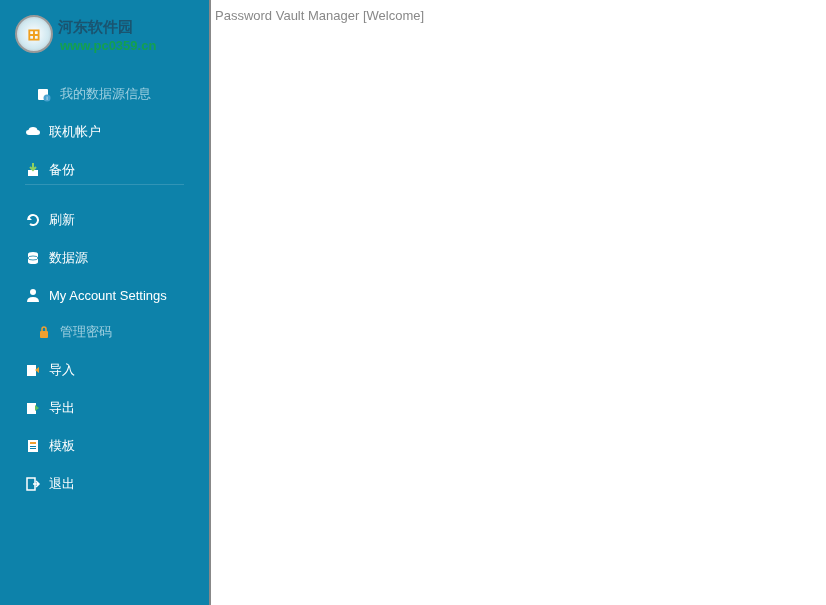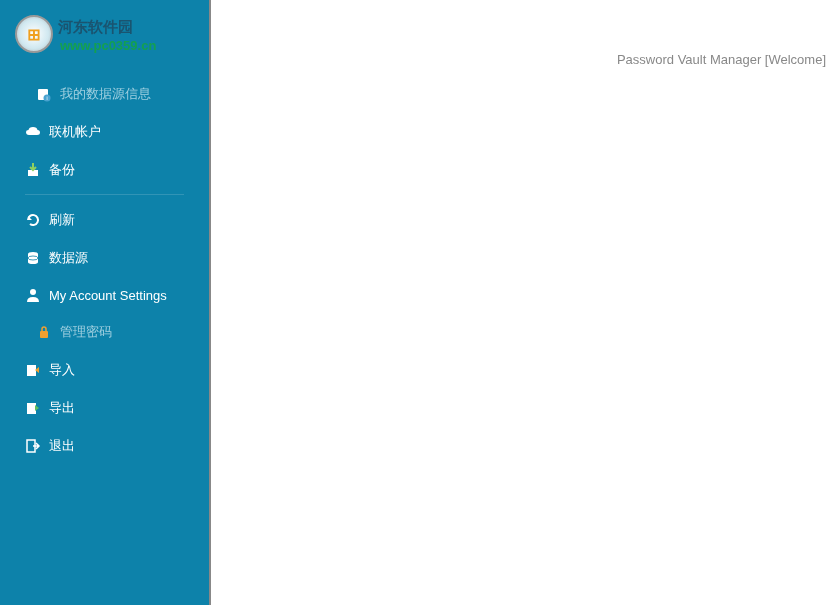--- a/index.html
+++ b/index.html
@@ -94,44 +94,43 @@
     }
     .menu-item .divider {
       position: absolute;
       bottom: 0;
       left: 25px;
       right: 25px;
       height: 1px;
       background: rgba(255,255,255,0.15);
     }
     .menu-item.with-divider {
-      padding-bottom: 16px;
-      margin-bottom: 6px;
+      padding-bottom: 6px;
+      margin-bottom: 16px;
     }
     .content {
       flex: 1;
       background: #ffffff;
       position: relative;
       height: 605px;
     }
     .content::before {
       content: '';
       position: absolute;
       left: 0;
       top: 0;
       width: 2px;
       height: 100%;
       background: #888;
     }
     .title-bar {
-      text-align: right;
-      padding: 8px 0;
+      text-align: left;
+      padding: 8px 6px;
       color: #888;
       font-size: 13px;
-      margin-top: 44px;
     }
     .arrow-overlay {
       position: absolute;
       pointer-events: none;
       z-index: 100;
     }
     
     svg {
       width: 16px;
       height: 16px;
@@ -237,20 +236,31 @@
       <span class="icon">
         <svg viewBox="0 0 16 16">
             <rect x="2" y="3" width="9" height="11" fill="#fff"></rect>
             <path d="M10 5 L14 8 L10 11 Z" fill="#60c060"></path>
           </svg>
       </span>
       <span>导出</span>
     </div>
 
 
+    <div class="menu-item">
+      <span class="icon">
+        <svg viewBox="0 0 16 16">
+            <rect x="3" y="2" width="10" height="12" fill="#fff"></rect>
+            <rect x="5" y="4" width="6" height="2" fill="#f0a030"></rect>
+            <rect x="5" y="8" width="6" height="1" fill="#0d82aa"></rect>
+            <rect x="5" y="10" width="6" height="1" fill="#0d82aa"></rect>
+          </svg>
+      </span>
+      <span>模板</span>
+    </div>
 
     <div class="menu-item">
       <span class="icon">
         <svg viewBox="0 0 16 16">
             <rect x="2" y="2" width="8" height="12" fill="none" stroke="#fff" stroke-width="1.5"></rect>
             <path d="M8 8 L14 8 M11 5 L14 8 L11 11" stroke="#fff" stroke-width="1.5" fill="none"></path>
           </svg>
       </span>
       <span>退出</span>
     </div>

